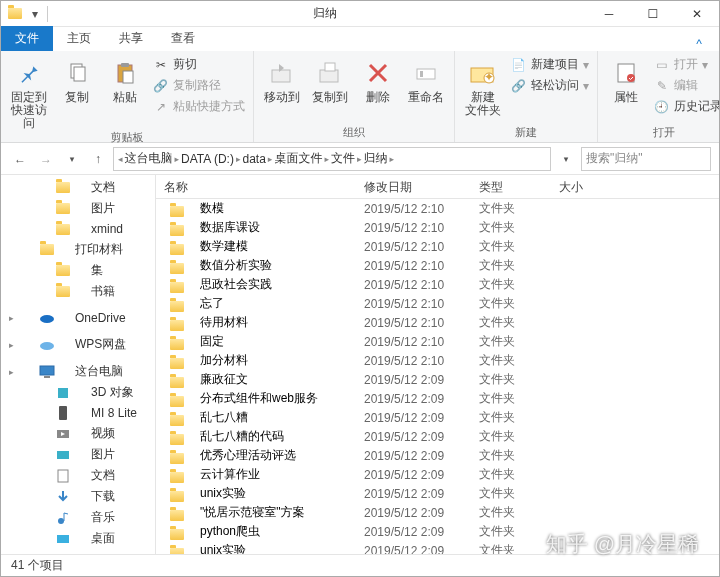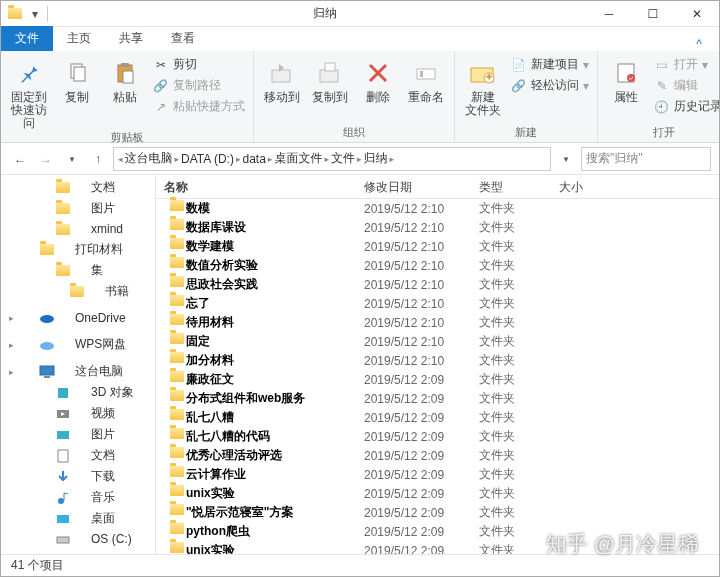--- a/index.html
+++ b/index.html
@@ -32,26 +32,26 @@
 .breadcrumb .chev { color: #888; font-size: 9px; }
 .searchbox { width: 130px; height: 24px; border: 1px solid #ccc; display: flex; align-items: center; padding: 0 4px; color: #888; }
 .mainsplit { display: flex; height: calc(577px - 26px - 24px - 92px - 32px - 22px); }
 .navpane { width: 155px; border-right: 1px solid #e5e5e5; overflow-y: auto; overflow-x: hidden; padding: 2px 0; }
 .navitem { display: flex; align-items: center; gap: 20px; padding: 2px 0 2px 8px; color: #333; white-space: nowrap; }
 .navitem .exp { width: 10px; color: #888; font-size: 9px; }
 .navitem .ic { width: 16px; height: 16px; display: flex; align-items: center; justify-content: center; }
 .listpane { flex: 1; overflow-y: auto; overflow-x: hidden; position: relative; }
 .colhead { display: flex; height: 24px; border-bottom: 1px solid #e5e5e5; position: sticky; top: 0; background: #fff; color: #444; }
 .colhead div { padding: 4px 8px; border-right: 1px solid transparent; }
-.c-name { width: 200px; font-weight: bold; }
+.c-name { width: 200px; }
 .c-date { width: 115px; }
 .c-type { width: 80px; }
 .c-size { flex: 1; }
 .row { display: flex; height: 19px; align-items: center; }
-.row .c-name { display: flex; align-items: flex-start; gap: 2px; padding-left: 14px; }
+.row .c-name { display: flex; align-items: flex-end; gap: 16px; padding-left: 14px; }
 .row .c-date, .row .c-type { color: #666; padding-left: 8px; }
 .statusbar { height: 22px; border-top: 1px solid #e5e5e5; display: flex; align-items: center; padding: 0 10px; color: #444; background: #fff; position: absolute; bottom: 0; left: 0; right: 0; }
 .watermark { position: absolute; right: 20px; bottom: 18px; color: rgba(255,255,255,0.85); font-size: 21px; text-shadow: 0 0 3px rgba(0,0,0,0.7); pointer-events: none; }
 .folder-ic { width: 14px; height: 11px; background: linear-gradient(#ffe79e,#f6c64a); border-radius: 1px; position: relative; }
 .folder-ic::before { content: ""; position: absolute; top: -3px; left: 0; width: 6px; height: 3px; background: #f6c64a; border-radius: 1px 1px 0 0; }
 svg { display: block; }
 .dim { color: #a0a0a0; }
 .navpane::-webkit-scrollbar, .listpane::-webkit-scrollbar { width: 15px; }
 .navpane::-webkit-scrollbar-thumb, .listpane::-webkit-scrollbar-thumb { background: #c2c3c9; }
 .navpane::-webkit-scrollbar-track, .listpane::-webkit-scrollbar-track { background: #f0f0f0; }
@@ -292,21 +292,21 @@
         </span>
         <span>打印材料</span>
       </div>
       <div class="navitem " style="padding-left:24px">
         <span class="exp"></span>
         <span class="ic">
           <div class="folder-ic"></div>
         </span>
         <span>集</span>
       </div>
-      <div class="navitem " style="padding-left:38px">
+      <div class="navitem " style="padding-left:24px">
         <span class="exp"></span>
         <span class="ic">
           <div class="folder-ic"></div>
         </span>
         <span>书籍</span>
       </div>
       <div style="height:6px"></div>
       <div class="navitem " style="padding-left:8px">
         <span class="exp">▸</span>
         <span class="ic">
@@ -338,20 +338,29 @@
         <span>这台电脑</span>
       </div>
       <div class="navitem " style="padding-left:24px">
         <span class="exp"></span>
         <span class="ic">
           <svg width="14" height="14">
             <rect x="2" y="2" width="10" height="10" fill="#3ab0c8"></rect>
           </svg>
         </span>
         <span>3D 对象</span>
+      </div>
+      <div class="navitem " style="padding-left:24px">
+        <span class="exp"></span>
+        <span class="ic">
+          <svg width="10" height="16">
+            <rect x="1" y="1" width="8" height="14" fill="#555" rx="1"></rect>
+          </svg>
+        </span>
+        <span>MI 8 Lite</span>
       </div>
       <div class="navitem " style="padding-left:24px">
         <span class="exp"></span>
         <span class="ic">
           <svg width="16" height="12">
             <rect x="2" y="2" width="12" height="8" fill="#888"></rect>
             <path d="M6 4l4 2-4 2z" fill="#fff"></path>
           </svg>
         </span>
         <span>视频</span>

